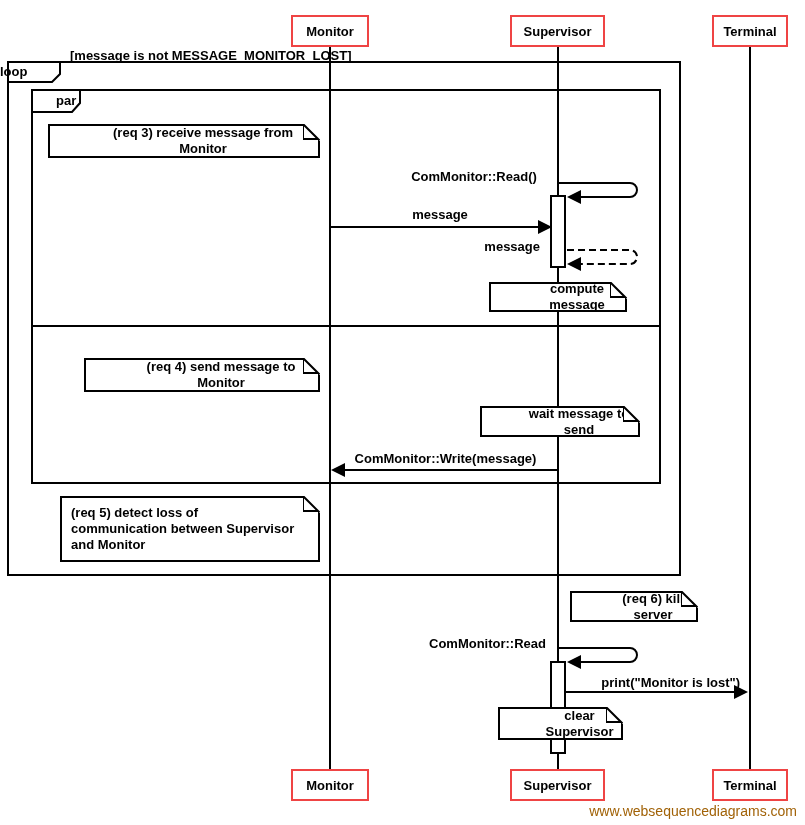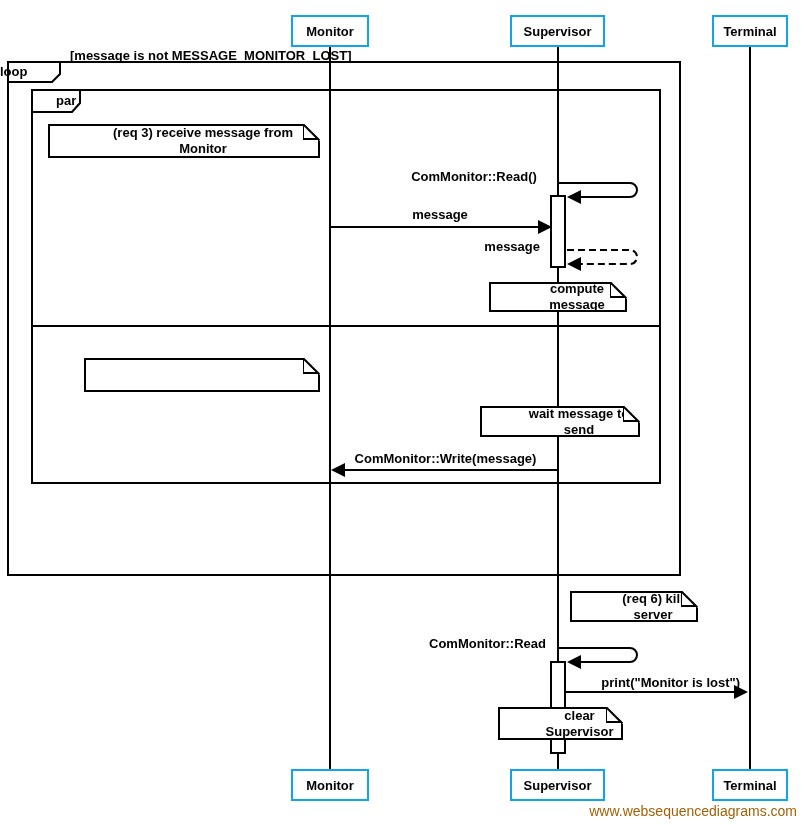--- a/index.html
+++ b/index.html
@@ -5,21 +5,21 @@
   html,body { margin:0; padding:0; background:#ffffff; }
   #stage {
     position:relative; width:805px; height:825px; background:#ffffff;
     font-family:"Liberation Sans", sans-serif; color:#000;
     overflow:hidden;
   }
   #wires { position:absolute; left:0; top:0; }
   .txt { position:absolute; font-weight:bold; font-size:13px; line-height:16px; white-space:nowrap; }
   .actor-box {
     position:absolute; box-sizing:border-box; height:32px;
-    border:2px solid #0ea5e9; background:#fff;
+    border:2px solid #ef4444; background:#fff;
     display:flex; align-items:center; justify-content:center;
     font-weight:bold; font-size:13px;
   }
   .note {
     position:absolute; box-sizing:border-box;
     border:2px solid #000; background:#fff;
     font-weight:bold; font-size:13px; line-height:16px;
     display:flex; align-items:center; justify-content:center;
     text-align:center;
     padding-left:38px;
@@ -108,34 +108,44 @@
 
   <div class="note" style="left:489px; top:282px; width:138px; height:30px;">
     <span>compute message</span>
     <svg class="ear" width="17" height="17">
         <path d="M0 0 H17 V17 Z" fill="#fff"></path>
         <path d="M0 0 L15 15 L0 15 Z" fill="#fff" stroke="#000" stroke-width="2"></path>
       </svg>
   </div>
 
   <div class="note" style="left:84px; top:358px; width:236px; height:34px;">
+    <span>(req 4) send message to Monitor</span>
     <svg class="ear" width="17" height="17">
         <path d="M0 0 H17 V17 Z" fill="#fff"></path>
         <path d="M0 0 L15 15 L0 15 Z" fill="#fff" stroke="#000" stroke-width="2"></path>
       </svg>
   </div>
 
   <div class="note" style="left:480px; top:406px; width:160px; height:31px;">
     <span>wait message to send</span>
     <svg class="ear" width="17" height="17">
         <path d="M0 0 H17 V17 Z" fill="#fff"></path>
         <path d="M0 0 L15 15 L0 15 Z" fill="#fff" stroke="#000" stroke-width="2"></path>
       </svg>
   </div>
 
+  <div class="note multiline" style="left:60px; top:496px; width:260px; height:66px;">
+    <span>(req 5) detect loss of</span>
+    <span>communication between Supervisor</span>
+    <span>and Monitor</span>
+    <svg class="ear" width="17" height="17">
+        <path d="M0 0 H17 V17 Z" fill="#fff"></path>
+        <path d="M0 0 L15 15 L0 15 Z" fill="#fff" stroke="#000" stroke-width="2"></path>
+      </svg>
+  </div>
 
   <div class="note" style="left:570px; top:591px; width:128px; height:31px;">
     <span>(req 6) kill server</span>
     <svg class="ear" width="17" height="17">
         <path d="M0 0 H17 V17 Z" fill="#fff"></path>
         <path d="M0 0 L15 15 L0 15 Z" fill="#fff" stroke="#000" stroke-width="2"></path>
       </svg>
   </div>
 
   <div class="note" style="left:498px; top:707px; width:125px; height:33px;">

